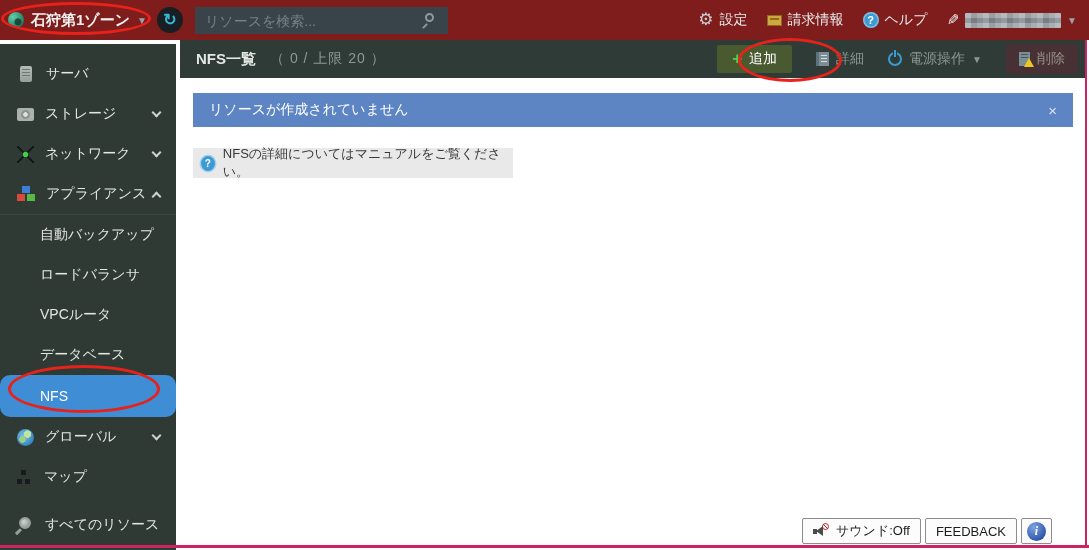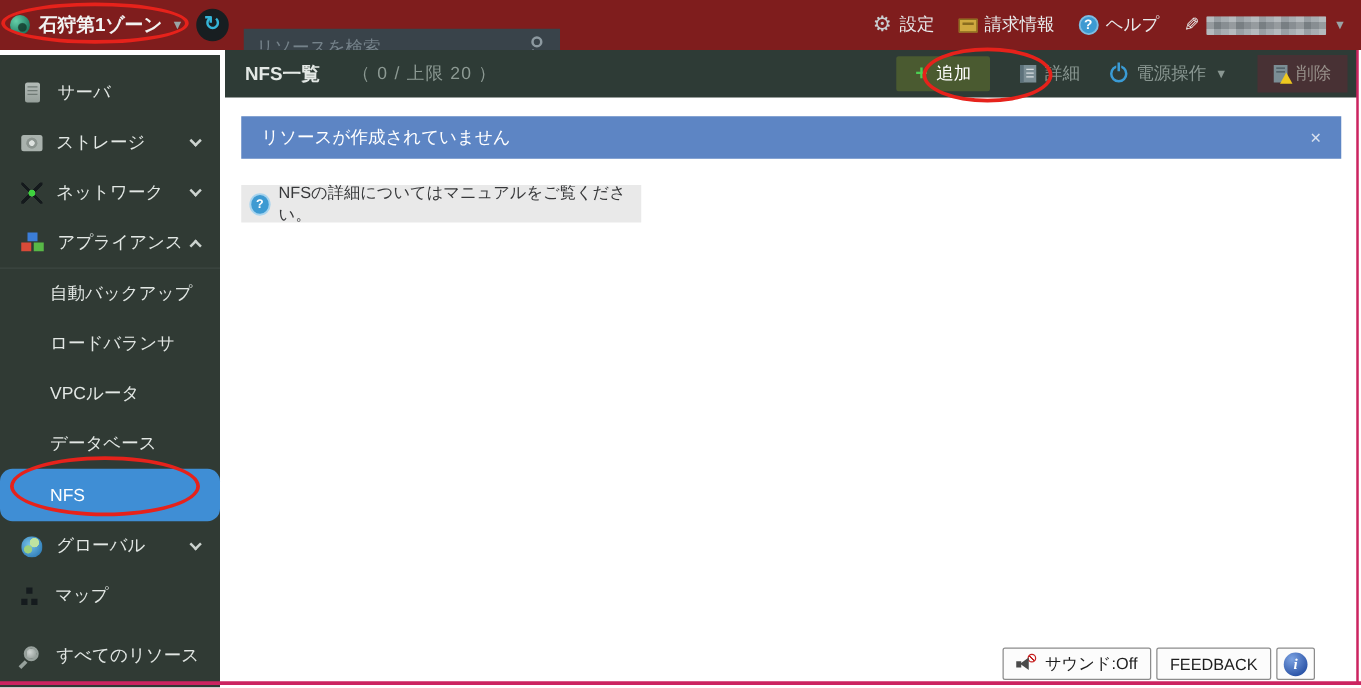--- a/index.html
+++ b/index.html
@@ -10,21 +10,21 @@
   .topbar { position:absolute; left:0; top:0; width:1089px; height:40px; background:#7f1d1d; }
   .zone-selector { position:absolute; left:8px; top:7px; height:26px; display:flex; align-items:center; gap:7px; cursor:pointer; }
   .zone-globe { width:16px; height:16px; border-radius:50%;
     background: radial-gradient(circle at 62% 62%, rgba(20,60,45,.85) 0 3px, transparent 4px),
                 radial-gradient(circle at 30% 30%, #64cfa8, #1e7a61 75%); }
   .zone-label { color:#f1f3f2; font-weight:bold; font-size:15px; }
   .caret { color:#9aa4a6; font-size:10px; }
   .refresh-btn { position:absolute; left:157px; top:7px; width:26px; height:26px; border-radius:50%;
     background:#181e21; border:none; color:#35b5d8; font-size:16px; font-weight:bold; line-height:24px;
     text-align:center; cursor:pointer; }
-  .searchbox { position:absolute; left:195px; top:7px; width:253px; height:27px; background:#39434a;margin-top:16px; }
+  .searchbox { position:absolute; left:195px; top:7px; width:253px; height:27px; background:#39434a; }
   .searchbox input { width:100%; height:100%; background:transparent; border:none; outline:none;
     padding:0 30px 0 10px; color:#aeb9be; font-size:14px; font-family:inherit; }
   .searchbox input::placeholder { color:#75828a; }
   .mag { position:absolute; width:9px; height:9px; border:2px solid #8d99a0; border-radius:50%; }
   .searchbox .mag { right:14px; top:6px; }
   .mag::after { content:""; position:absolute; width:2px; height:6px; background:#8d99a0;
     left:-3px; top:8px; transform:rotate(45deg); }
   .top-right { position:absolute; right:12px; top:0; height:40px; display:flex; align-items:center; gap:19px; }
   .top-link { display:flex; align-items:center; gap:6px; color:#e8ebec; font-size:14px; cursor:pointer; }
   .gear-glyph { color:#c9ced1; font-size:17px; line-height:16px; }
@@ -79,21 +79,21 @@
     border-radius:50%; margin:0 3px 4px 2px;
     background:radial-gradient(circle at 35% 35%, #cfd5d2, #87918c); }
   .allres-icon::after { content:""; position:absolute; width:2.5px; height:7px; background:#97a19c;
     left:-4px; top:9px; transform:rotate(45deg); }
 
   
   .main { position:absolute; left:180px; top:40px; width:906px; height:508px; background:#fff; }
   .content-header { position:absolute; left:0; top:0; width:100%; height:38px; background:#2e3b36;
     display:flex; align-items:center; padding:0 8px 0 16px; }
   .page-title { color:#e3e8e5; font-weight:bold; font-size:15px; }
-  .res-count { color:#8d9a94; font-size:14px; margin-left:26px; letter-spacing:1px; }
+  .res-count { color:#8d9a94; font-size:14px; margin-left:14px; letter-spacing:1px; }
   .toolbar { margin-left:auto; display:flex; align-items:center; gap:24px; }
   .tb-btn { display:flex; align-items:center; gap:7px; font-size:14px; cursor:pointer; border:none;
     font-family:inherit; background:transparent; }
   .btn-add { background:#4a5a30; color:#fff; padding:5px 15px; border-radius:2px; }
   .plus-glyph { color:#4ccf52; font-weight:bold; font-size:17px; line-height:14px; }
   .tb-gray { color:#8a9792; }
   .book-icon { width:13px; height:14px; background:#7b8e95; border-left:3px solid #5d727b; position:relative; }
   .book-icon::after { content:""; position:absolute; left:2px; right:2px; top:3px; height:1px;
     background:#d7dde0; box-shadow:0 3px 0 #d7dde0, 0 6px 0 #d7dde0; }
   .power-icon { position:relative; width:14px; height:14px; border:2px solid #3a9bd5; border-radius:50%; }

